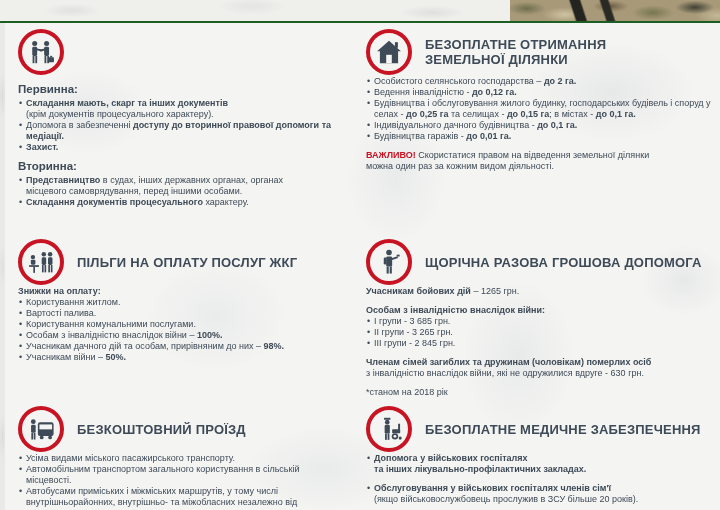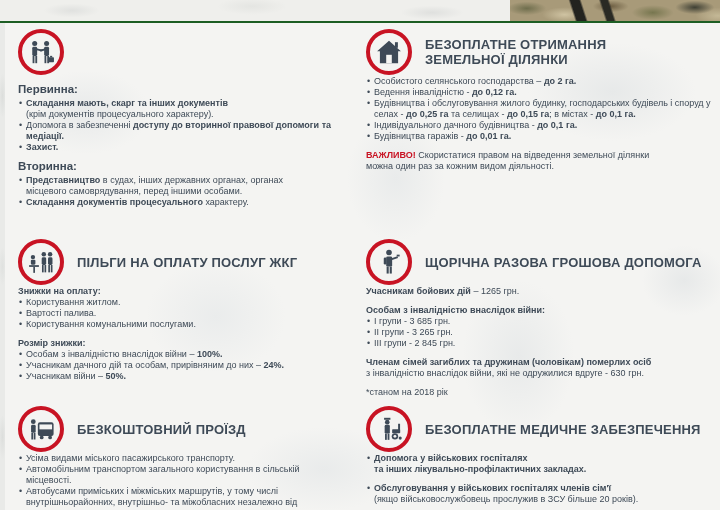--- a/index.html
+++ b/index.html
@@ -155,23 +155,22 @@
           <rect x="34" y="24.3" width="2.4" height="10.5"></rect>
         </svg>
       </div>
       <div class="title">ПІЛЬГИ НА ОПЛАТУ ПОСЛУГ ЖКГ</div>
     </div>
     <div class="body">
         <div class="blk label"><b>Знижки на оплату:</b></div>
         <div class="blk bullet"><span>Користування житлом.</span></div>
         <div class="blk bullet"><span>Вартості палива.</span></div>
         <div class="blk bullet"><span>Користування комунальними послугами.</span></div>
-        <div class="blk label gap"><b>Розмір знижки:</b></div>
         <div class="blk bullet"><span>Особам з інвалідністю внаслідок війни – </span><b>100%.</b></div>
-        <div class="blk bullet"><span>Учасникам дачного дій та особам, прирівняним до них – </span><b>24%.</b></div>
+        <div class="blk bullet"><span>Учасникам дачного дій та особам, прирівняним до них – </span><b>98%.</b></div>
         <div class="blk bullet"><span>Учасникам війни – </span><b>50%.</b></div>
       </div>
   </div>
 
   <div class="section s-right r2">
     <div class="hdr">
       <div class="ring">
         <svg width="28" height="28" viewBox="0 0 40 40" fill="#3e4a57" xmlns="http://www.w3.org/2000/svg">
           <circle cx="20" cy="6.5" r="4"></circle>
           <rect x="16" y="12" width="8.5" height="14.5" rx="2"></rect>

